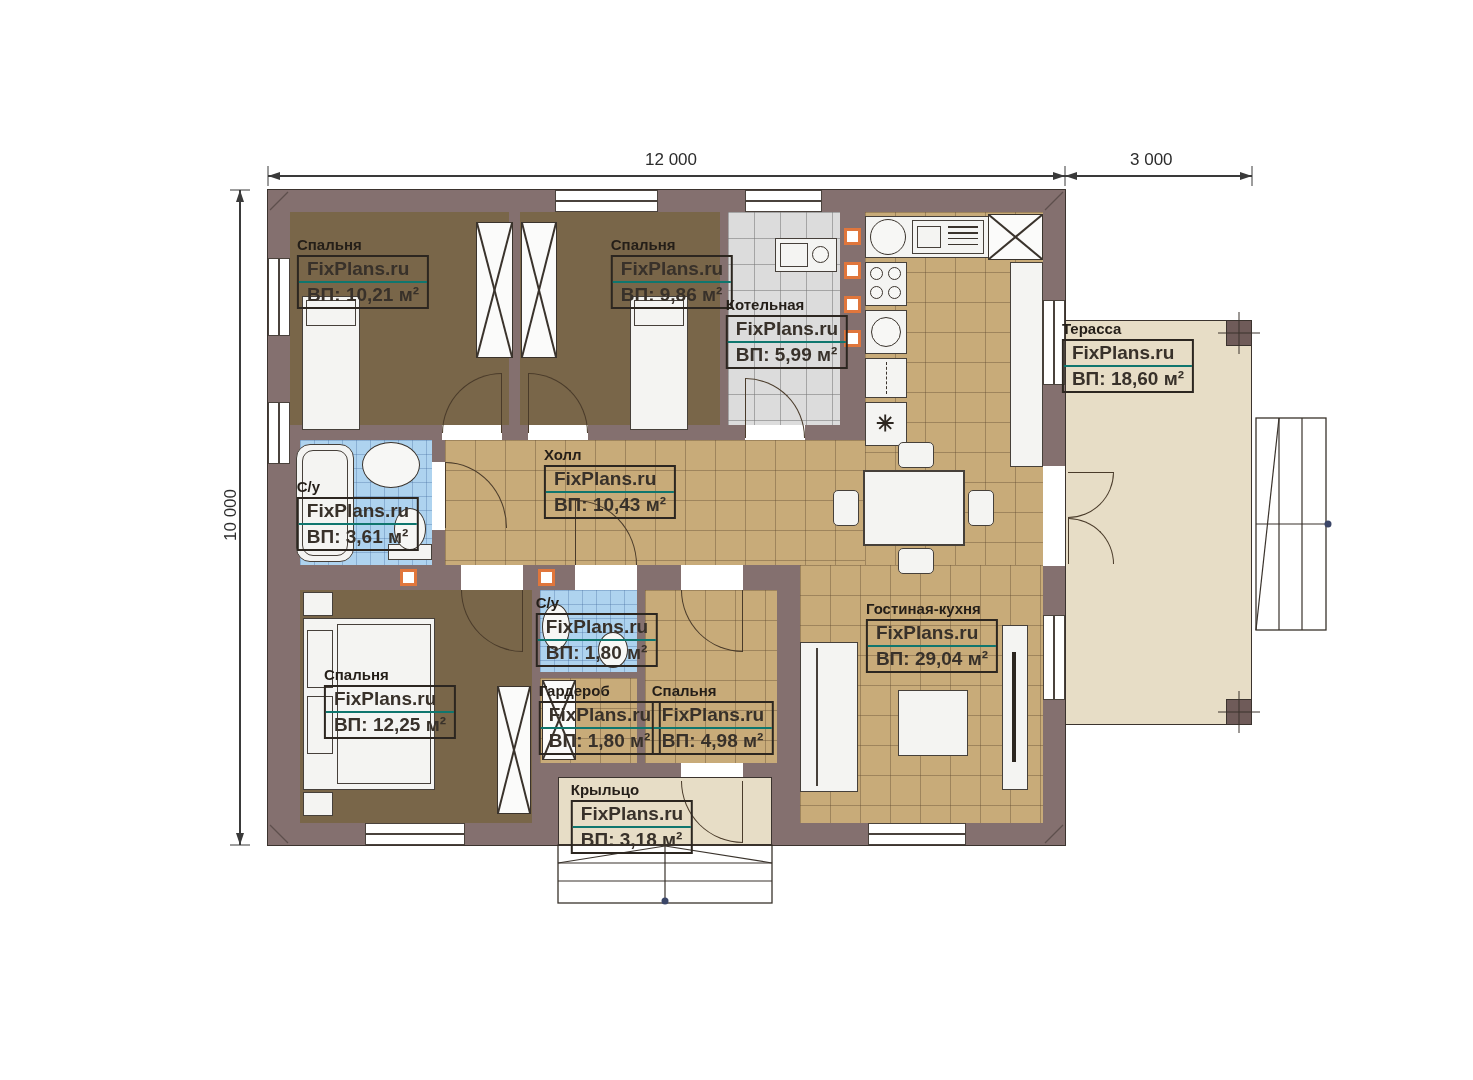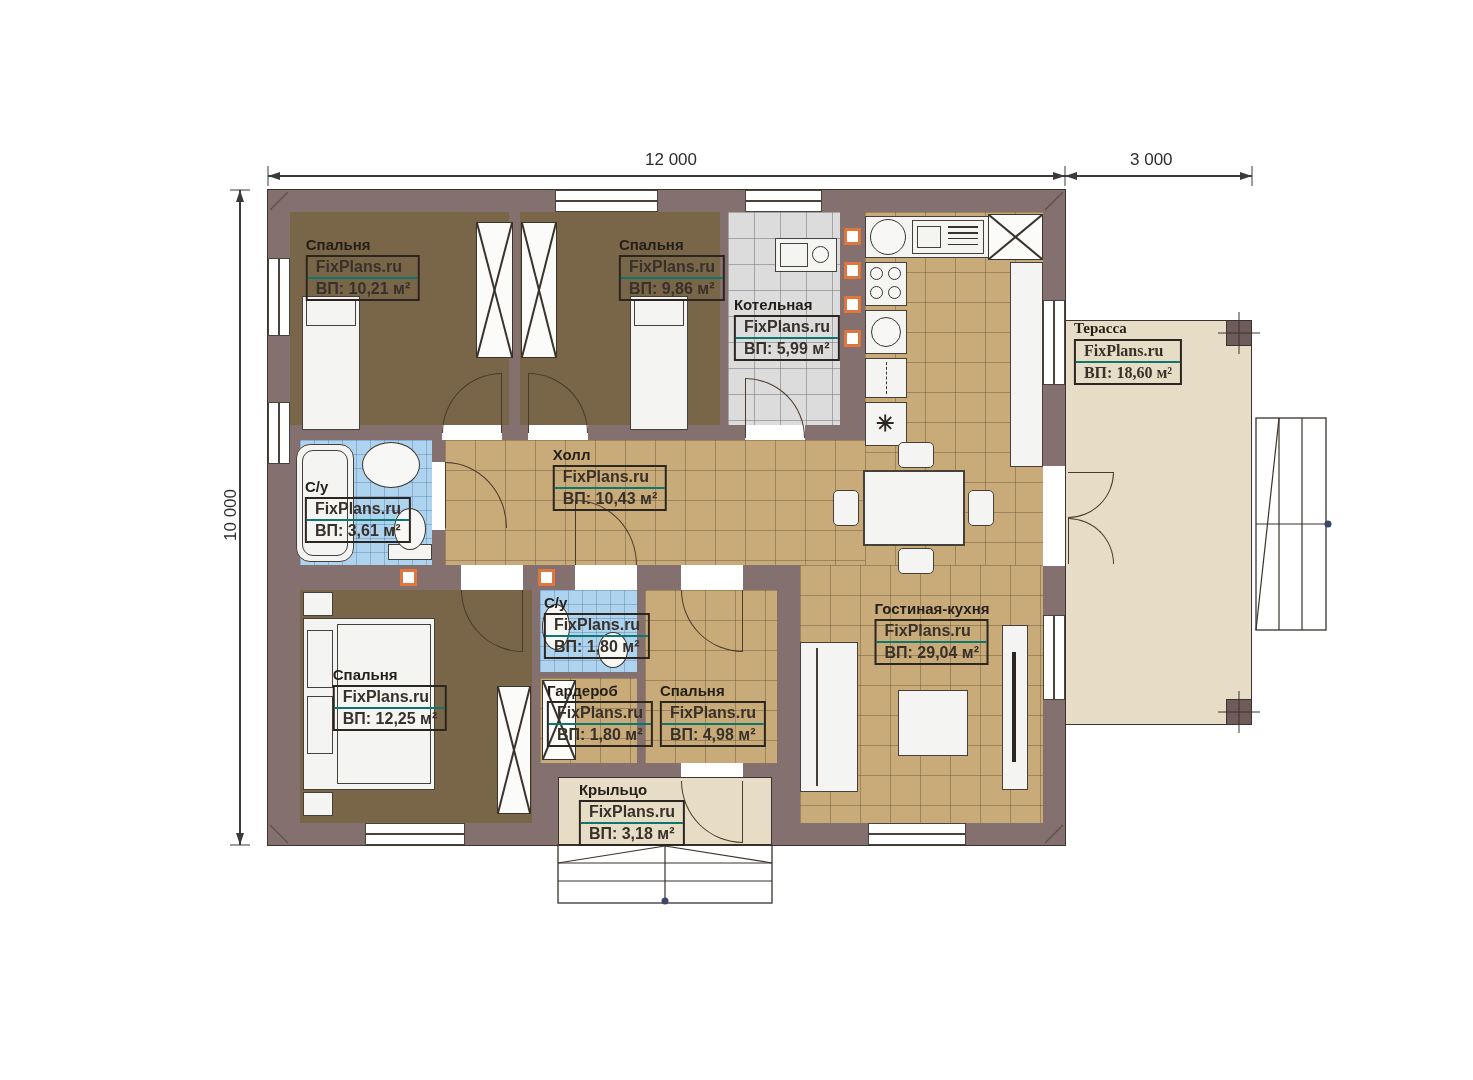--- a/index.html
+++ b/index.html
@@ -38,21 +38,21 @@
   .door-tl{border-radius:100% 0 0 0;border-top:1.8px solid #4a3b2a;border-left:1.8px solid #4a3b2a;border-right:1.8px solid #4a3b2a;}
   .door-tr{border-radius:0 100% 0 0;border-top:1.8px solid #4a3b2a;border-right:1.8px solid #4a3b2a;border-left:1.8px solid #4a3b2a;}
   .door-bl{border-radius:0 0 0 100%;border-bottom:1.8px solid #4a3b2a;border-left:1.8px solid #4a3b2a;border-right:1.8px solid #4a3b2a;}
   .door-br{border-radius:0 0 100% 0;border-bottom:1.8px solid #4a3b2a;border-right:1.8px solid #4a3b2a;border-top:1.8px solid #4a3b2a;}
   
   .vent{width:17px;height:17px;background:#fff;border:3.5px solid #e0763c;z-index:6;}
   
   .rlabel{position:absolute;transform:translateX(-50%);text-align:left;z-index:10;}
   .rname{font-weight:bold;font-size:15px;color:#241e18;margin-bottom:2px;white-space:nowrap;}
   .rbox{display:inline-block;border:2px solid #2c2620;}
-  .rrow{font-size:16px;font-weight:bold;color:#38312a;padding:1px 8px;white-space:nowrap;}
+  .rrow{font-size:19px;font-weight:bold;color:#38312a;padding:1px 8px;white-space:nowrap;}
   .rrow + .rrow{border-top:2px solid #0f766e;}
   
   .dimline{background:#3a3a3a;z-index:1;}
   .dimtext{position:absolute;font-size:17px;color:#2c2c2c;z-index:1;white-space:nowrap;}
   .outline{border:1.5px solid #3b332e;z-index:3;pointer-events:none;}
   #overlay{position:absolute;left:0;top:0;width:1473px;height:1080px;z-index:8;pointer-events:none;}
   .col{background:#6f5b59;border:1.5px solid #3b332e;z-index:5;}
   .snow{position:absolute;z-index:6;font-size:22px;color:#2c2620;font-weight:bold;}
   .tvline{background:#2c2620;z-index:6;}
   .dash{border-left:1.5px dashed #3a332c;position:absolute;z-index:6;}
@@ -294,21 +294,21 @@
   <div class="rlabel" style="left:672px;top:236px;">
     <div class="rname">Спальня</div>
     <div class="rbox"><div class="rrow">FixPlans.ru</div>
     <div class="rrow">ВП: 9,86 м²</div></div>
   </div>
   <div class="rlabel" style="left:787px;top:296px;">
     <div class="rname">Котельная</div>
     <div class="rbox"><div class="rrow">FixPlans.ru</div>
     <div class="rrow">ВП: 5,99 м²</div></div>
   </div>
-  <div class="rlabel" style="left:1128px;top:320px;font-family:Liberation Serif, serif;">
+  <div class="rlabel" style="left:1128px;top:320px;">
     <div class="rname">Терасса</div>
     <div class="rbox"><div class="rrow">FixPlans.ru</div>
     <div class="rrow">ВП: 18,60 м²</div></div>
   </div>
   <div class="rlabel" style="left:610px;top:446px;">
     <div class="rname">Холл</div>
     <div class="rbox"><div class="rrow">FixPlans.ru</div>
     <div class="rrow">ВП: 10,43 м²</div></div>
   </div>
   <div class="rlabel" style="left:358px;top:478px;">

